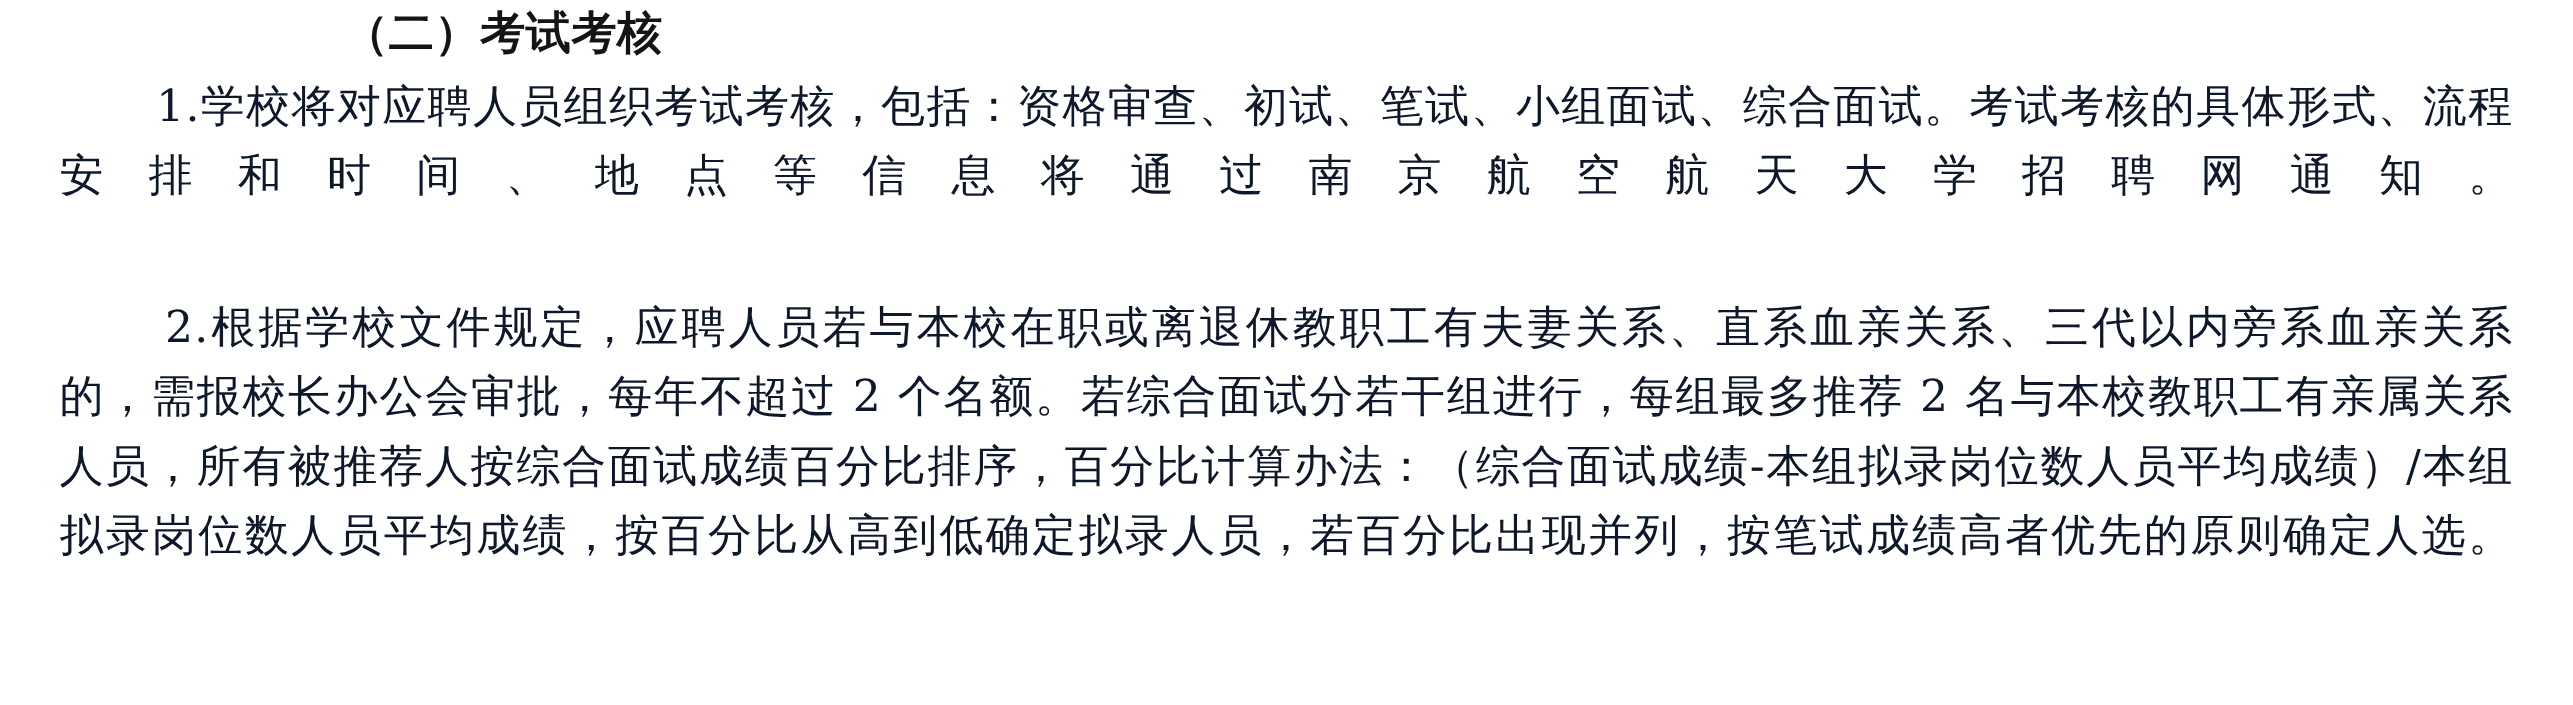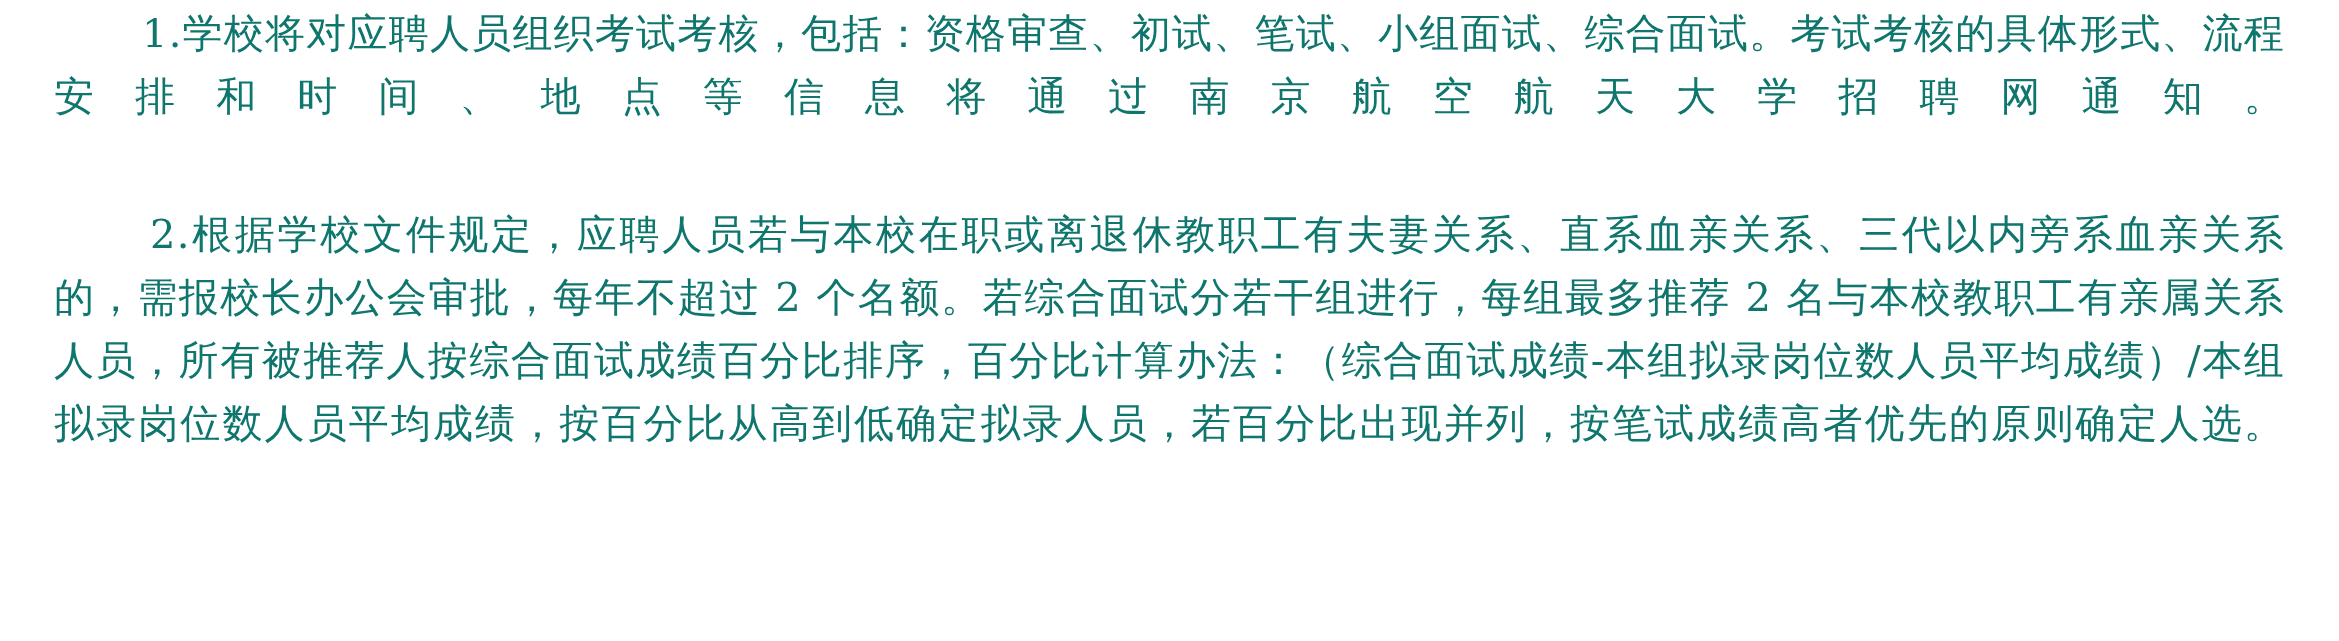--- a/index.html
+++ b/index.html
@@ -35,37 +35,38 @@
     color: #141414;
     font-family: "DejaVu Serif", "Liberation Serif", serif;
   }
   .para {
     font-size: 40px;
     line-height: 63px;
     margin: 0;
     text-align: justify;
     text-justify: inter-ideograph;
     letter-spacing: 1.2px;
-    color: #0f766e;
+    color: #0f172a;
     text-indent: 88px;
   }
   .para + .para {
     margin-top: 12px;
   }
   .para.p2 {
     text-indent: 96px;
   }
   
   .para::after {
     content: "";
     display: inline-block;
     width: 100%;
   }
 </style>
 </head>
 <body>
 
 <div class="page">
   <div class="doc-body">
+    <h2 class="heading">（二）考试考核</h2>
     <p class="para p1">1.学校将对应聘人员组织考试考核，包括：资格审查、初试、笔试、小组面试、综合面试。考试考核的具体形式、流程安排和时间、地点等信息将通过南京航空航天大学招聘网通知。</p>
     <p class="para p2">2.根据学校文件规定，应聘人员若与本校在职或离退休教职工有夫妻关系、直系血亲关系、三代以内旁系血亲关系的，需报校长办公会审批，每年不超过 2 个名额。若综合面试分若干组进行，每组最多推荐 2 名与本校教职工有亲属关系人员，所有被推荐人按综合面试成绩百分比排序，百分比计算办法：（综合面试成绩-本组拟录岗位数人员平均成绩）/本组拟录岗位数人员平均成绩，按百分比从高到低确定拟录人员，若百分比出现并列，按笔试成绩高者优先的原则确定人选。</p>
   </div>
 </div>
 
 </body></html>

